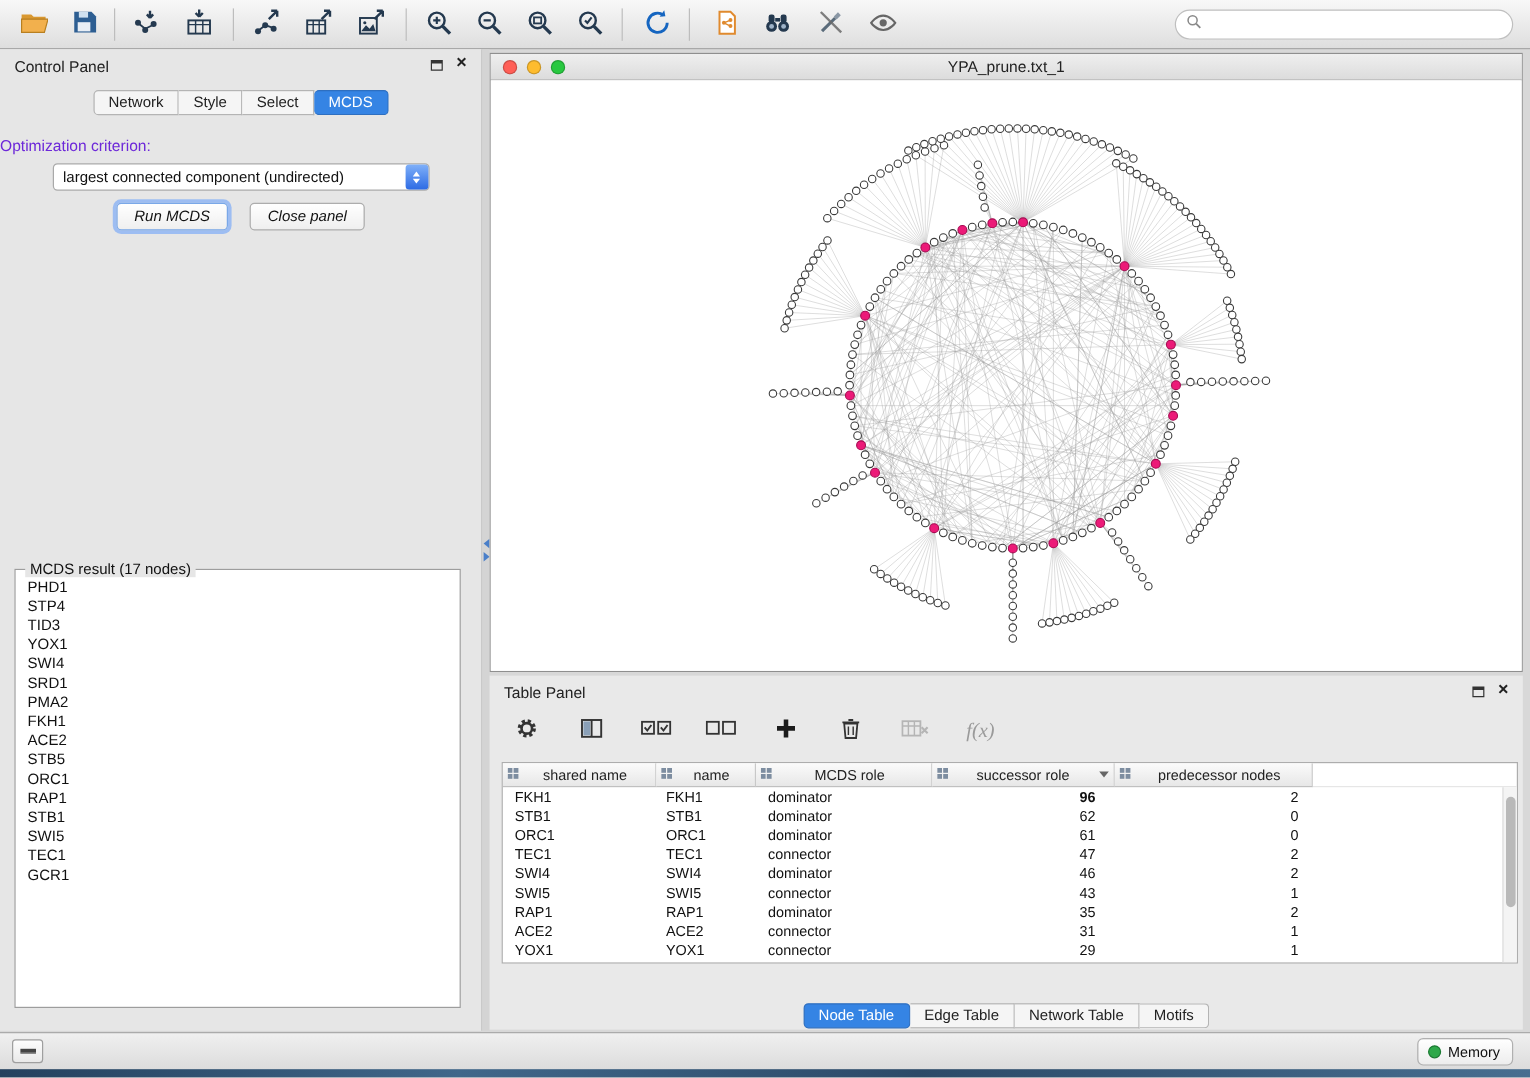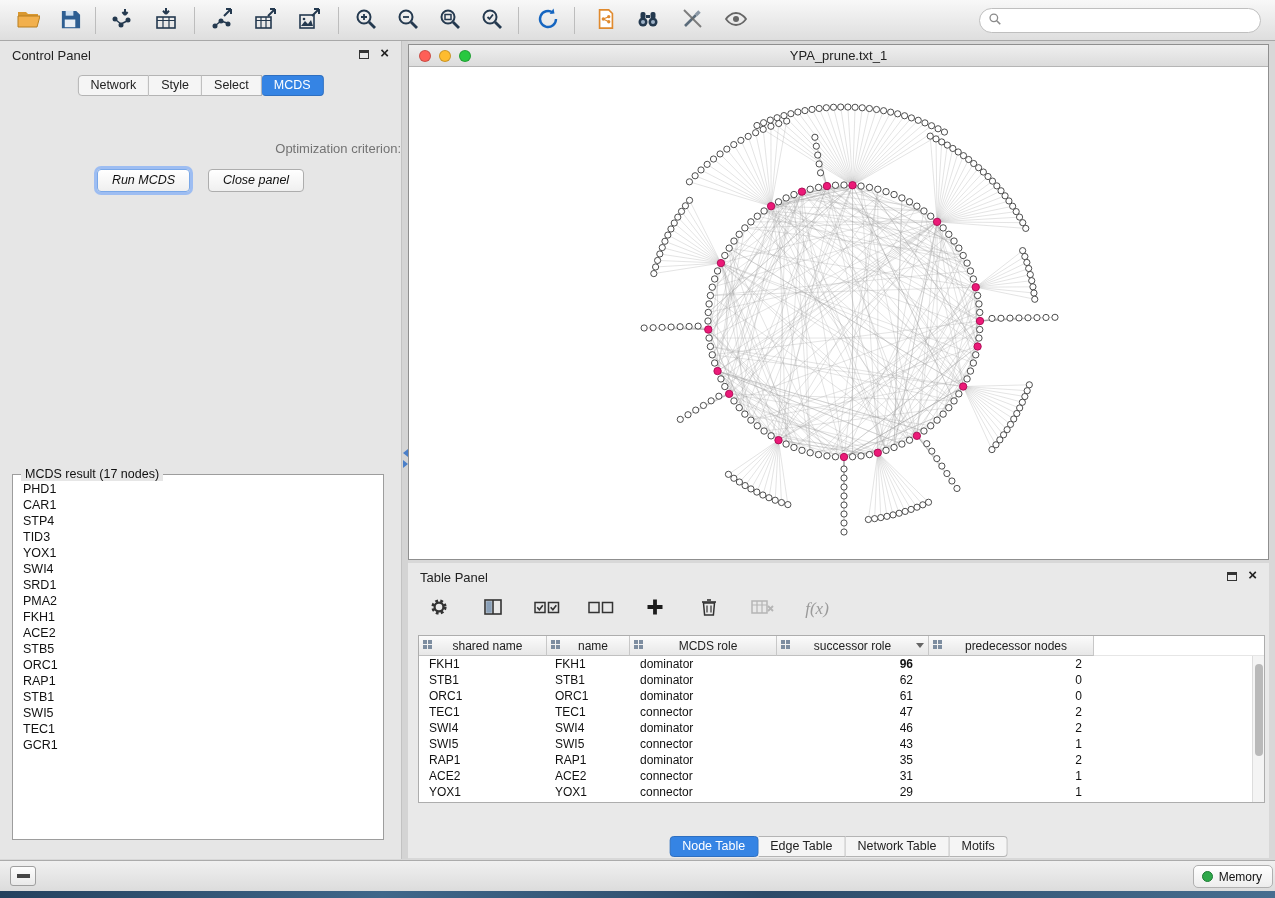--- a/index.html
+++ b/index.html
@@ -20,21 +20,21 @@
   .panel-title { position:absolute; left:12px; top:7px; font-size:13px; color:#222; }
   .float-icon { position:absolute; right:32px; top:9px; width:10px; height:9px; border:1.5px solid #333; border-top-width:3px; }
   .close-icon { position:absolute; right:12px; top:3px; font-size:15px; font-weight:bold; color:#222; cursor:default; }
   .tabs-row { position:absolute; left:50%; transform:translateX(-50%); display:flex; }
   .tab { height:21px; line-height:19px; padding:0 12px; font-size:12.5px; color:#222;
     background:#f5f5f5; border:1px solid #b4b4b4; border-left:none; white-space:nowrap; }
   .tab:first-child { border-left:1px solid #b4b4b4; border-radius:4px 0 0 4px; }
   .tab:last-child { border-radius:0 4px 4px 0; }
   .tab.active { background:#3584E4; border-color:#2e6fc0; color:#fff; border-radius:4px; }
   #cp-tabs { top:34px; }
-  #opt-label { position:absolute; top:73px; width:100%; text-align:right; font-size:13px; color:#737373;margin-top:27px; }
+  #opt-label { position:absolute; top:73px; width:100%; text-align:left; font-size:13px; color:#6d28d9; }
   #combo { position:absolute; top:95px; left:50%; transform:translateX(-50%); width:314px; height:23px;
     background:#fff; border:1px solid #a9a9a9; border-radius:4px; display:flex; align-items:center; }
   #combo .combo-text { flex:1; font-size:12.5px; padding-left:8px; color:#111; white-space:nowrap; overflow:hidden; }
   #combo .combo-arrows { width:19px; height:21px; margin:0; border-radius:3px;
     background:linear-gradient(180deg,#7fb0f9,#2d6be4); display:flex; flex-direction:column; align-items:center; justify-content:center; gap:2px; }
   .arr-up { width:0; height:0; border-left:3.5px solid transparent; border-right:3.5px solid transparent; border-bottom:4px solid #fff; }
   .arr-dn { width:0; height:0; border-left:3.5px solid transparent; border-right:3.5px solid transparent; border-top:4px solid #fff; }
   #cp-buttons { position:absolute; top:128px; width:100%; display:flex; justify-content:center; gap:18px; }
   .btn { height:23px; padding:0 14px; font-size:12.5px; color:#111; background:linear-gradient(180deg,#ffffff,#efefef);
     border:1px solid #adadad; border-radius:4px; line-height:21px;font-style:italic; }
@@ -76,21 +76,21 @@
   #table-scrollbar { position:absolute; right:0; top:20px; bottom:0; width:12px; background:#f4f4f4; border-left:1px solid #ddd; }
   #table-scroll-thumb { position:absolute; left:1.5px; top:8px; width:8px; height:92px; background:#b9b9b9; border-radius:4px; }
   #tp-tabs { top:273px; }
 
   
   #status-bar { position:absolute; left:0; top:860px; width:1275px; height:31px;
     background:linear-gradient(180deg,#f0f0f0,#dcdcdc); border-top:1px solid #ababab; }
   #list-btn { position:absolute; left:10px; top:5px; width:26px; height:20px; background:linear-gradient(180deg,#fdfdfd,#e9e9e9);
     border:1px solid #9f9f9f; border-radius:3px; display:flex; flex-direction:column; justify-content:center; gap:2.5px; align-items:center; }
   #list-btn i { display:block; width:13px; height:1.5px; background:#444; }
-  #memory-btn { position:absolute; right:2px; top:4px; height:23px; padding:0 10px 0 8px; display:flex; align-items:center; gap:6px;
+  #memory-btn { position:absolute; right:14px; top:4px; height:23px; padding:0 10px 0 8px; display:flex; align-items:center; gap:6px;
     background:linear-gradient(180deg,#ffffff,#ededed); border:1px solid #b0b0b0; border-radius:5px; font-size:12px; color:#111; }
   #memory-dot { width:11px; height:11px; border-radius:50%; background:#2EA84A; border:1px solid #1c7a33; }
 
   #wallpaper-strip { position:absolute; left:0; top:891px; width:1275px; height:7px;
     background:linear-gradient(90deg,#24415e,#40678a 30%,#2c4a68 60%,#476e90); }
 </style>
 </head>
 <body>
 
 <div id="toolbar">
@@ -235,31 +235,37 @@
 
   <div class="tabs-row" id="cp-tabs">
     <div class="tab">Network</div>
     <div class="tab">Style</div>
     <div class="tab">Select</div>
     <div class="tab active">MCDS</div>
   </div>
 
   <div id="opt-label">Optimization criterion:</div>
 
+  <div id="combo">
+    <div class="combo-text">largest connected component (undirected)</div>
+    <div class="combo-arrows">
+        <span class="arr-up"></span>
+        <span class="arr-dn"></span>
+      </div>
+  </div>
 
   <div id="cp-buttons">
     <button class="btn focused">Run MCDS</button>
     <button class="btn">Close panel</button>
   </div>
 
   <div id="mcds-box">
     <div class="legend">MCDS result (17 nodes)</div>
     <div id="mcds-list">
         <div class="mcds-item">PHD1</div>
-        <div class="mcds-item">CAR1</div>
         <div class="mcds-item">STP4</div>
         <div class="mcds-item">TID3</div>
         <div class="mcds-item">YOX1</div>
         <div class="mcds-item">SWI4</div>
         <div class="mcds-item">SRD1</div>
         <div class="mcds-item">PMA2</div>
         <div class="mcds-item">FKH1</div>
         <div class="mcds-item">ACE2</div>
         <div class="mcds-item">STB5</div>
         <div class="mcds-item">ORC1</div>

